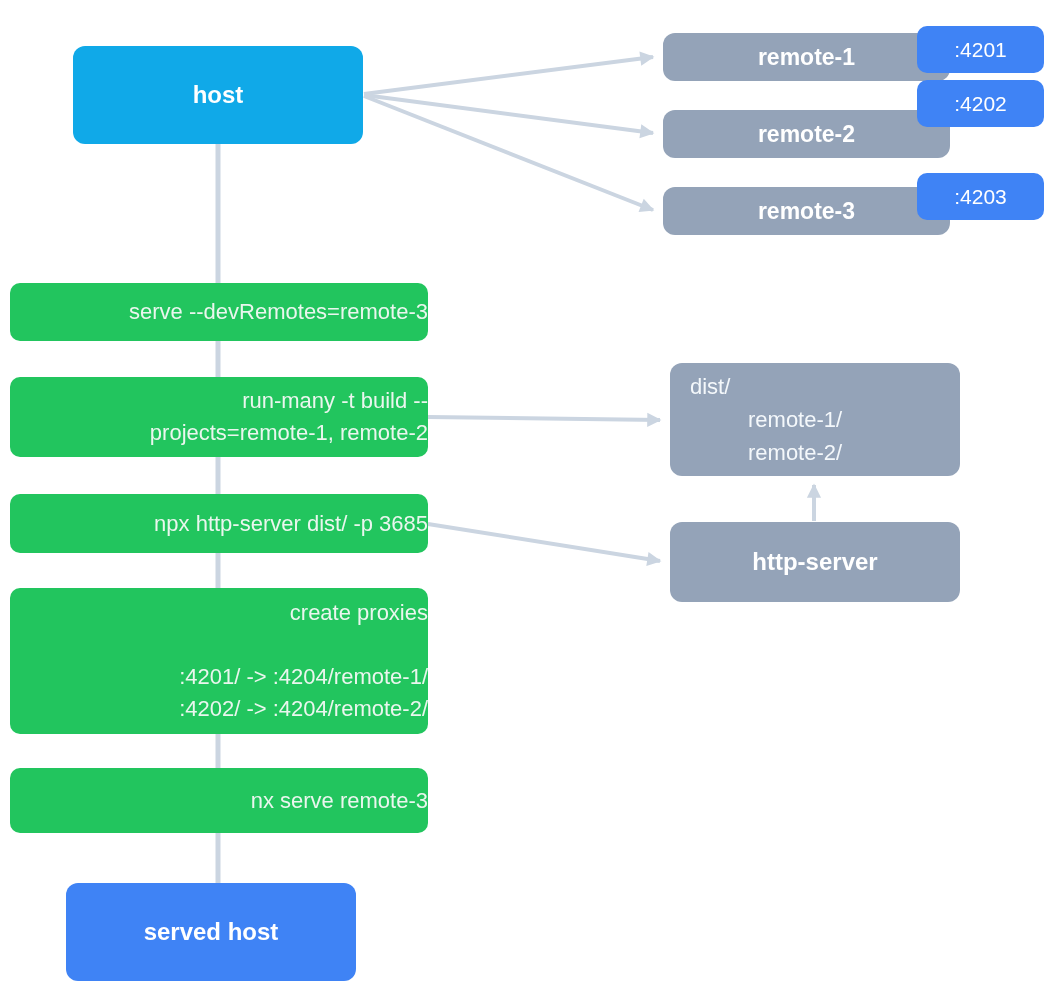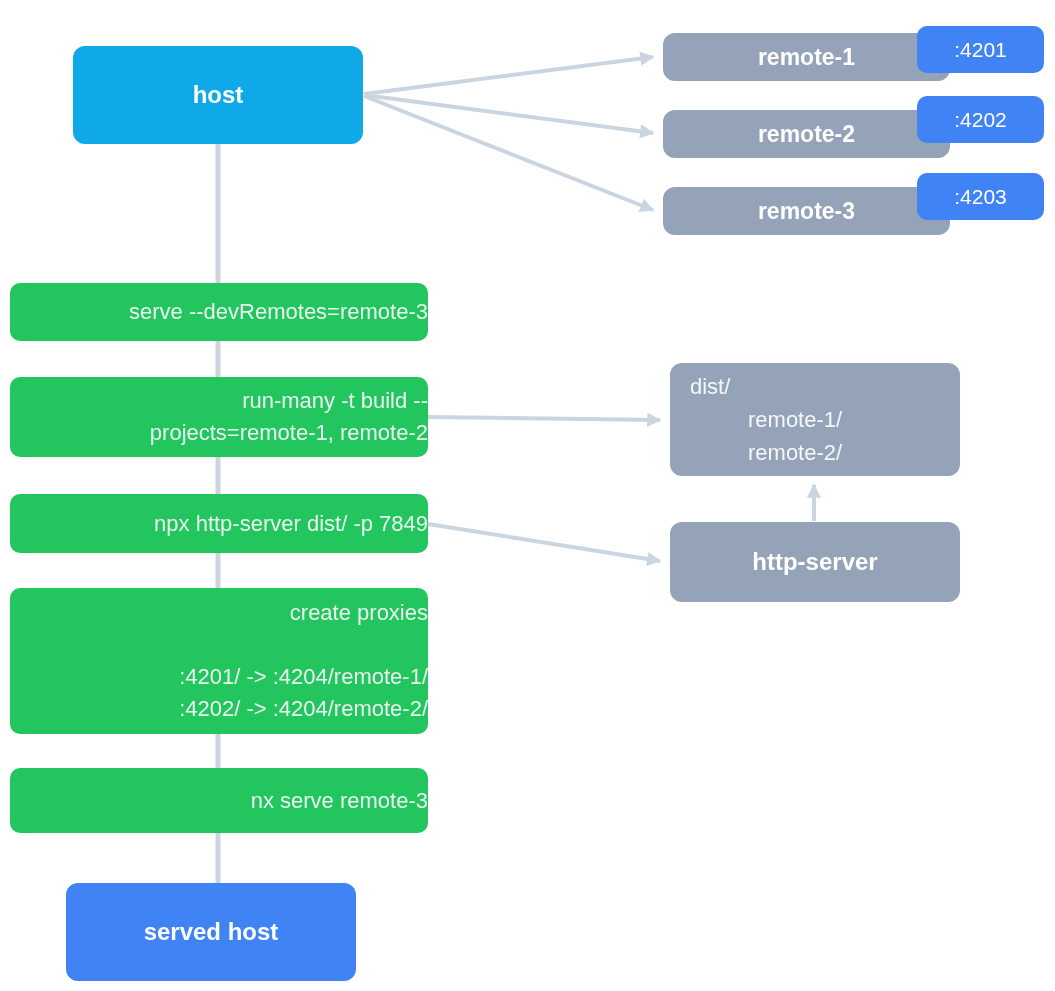--- a/index.html
+++ b/index.html
@@ -84,21 +84,21 @@
     position: absolute;
     z-index: 3;
     left: 917px; width: 127px; height: 47px;
     background: var(--port-blue);
     border-radius: 10px;
     display: flex; align-items: center; justify-content: center;
     color: var(--text-white);
     font-size: 21px;
   }
   .badge-0 { top: 26px; }
-  .badge-1 { top: 96px; }
+  .badge-1 { top: 80px; }
   .badge-2 { top: 173px; }
 
   .node.dist-box {
     left: 670px; top: 363px; width: 290px; height: 113px;
     background: var(--node-gray);
     border-radius: 12px;
     align-items: flex-start;
     color: #f4f8fb;
     font-size: 22px;
   }
@@ -159,21 +159,21 @@
   <div class="node step step-0">
     <div class="line">serve --devRemotes=remote-3</div>
   </div>
 
   <div class="node step step-1">
     <div class="line">run-many -t build --</div>
     <div class="line">projects=remote-1, remote-2</div>
   </div>
 
   <div class="node step step-2">
-    <div class="line">npx http-server dist/ -p 7849</div>
+    <div class="line">npx http-server dist/ -p 3685</div>
   </div>
 
   <div class="node step step-3">
     <div class="line">create proxies</div>
     <div class="line"></div>
     <div class="line">:4201/ -&gt; :4204/remote-1/</div>
     <div class="line">:4202/ -&gt; :4204/remote-2/</div>
   </div>
 
   <div class="node step step-4">

